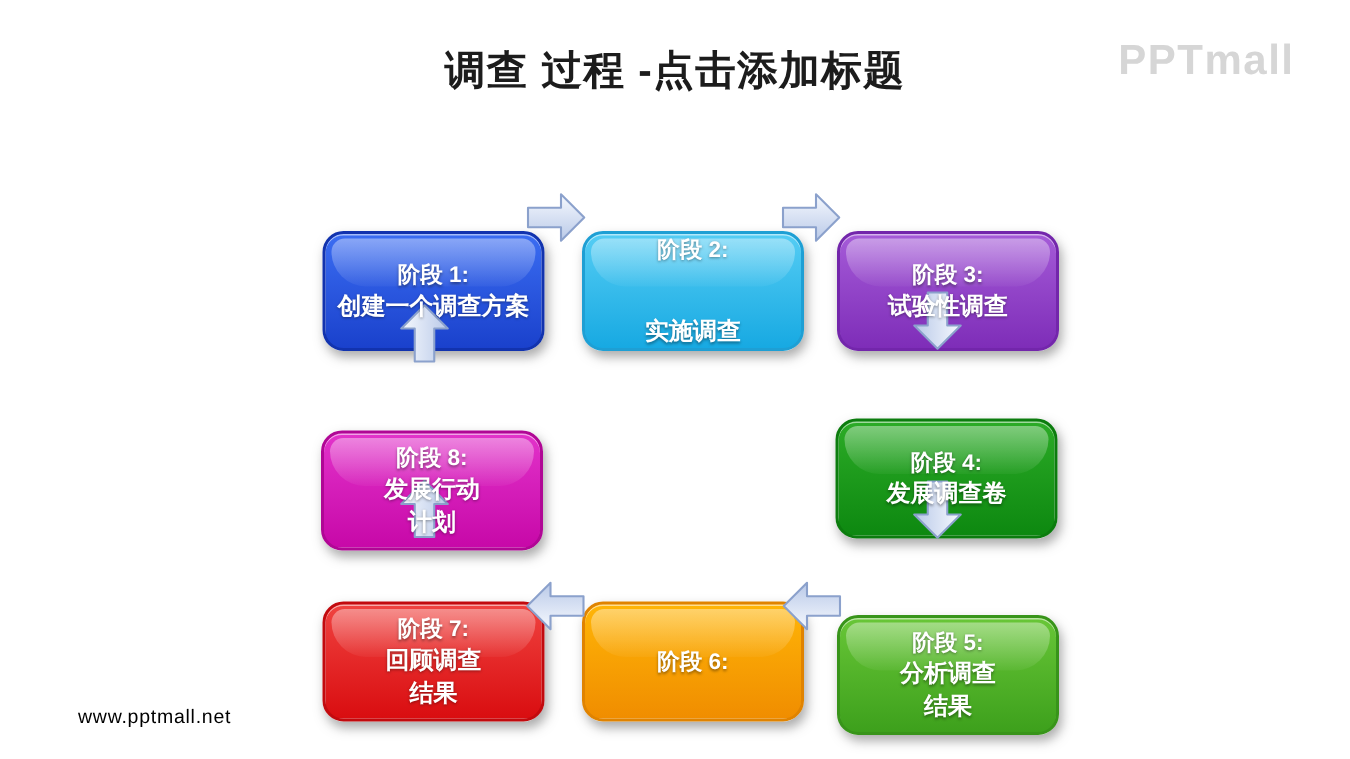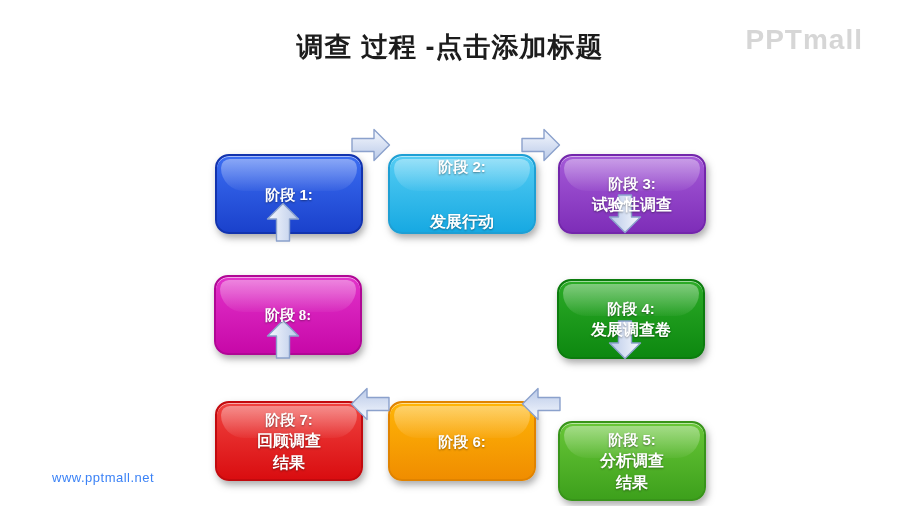--- a/index.html
+++ b/index.html
@@ -16,21 +16,21 @@
     color:#1c1c1c;letter-spacing:1px;
   }
   .logo{
     position:absolute;top:24px;right:37px;
     font-size:28px;font-weight:800;color:#d6d6d6;
     letter-spacing:1px;
     margin-left:17px;
   }
   .watermark{
     position:absolute;left:52px;top:470px;
-    font-size:13px;color:#3b82f6;letter-spacing:0.5px;
+    font-size:13px;color:#000000;letter-spacing:0.5px;
   }
 
   
   .stage{
     position:absolute;width:148px;height:80px;
     border-radius:14px;
     border:2px solid var(--cb,#555);
     background:linear-gradient(180deg,var(--c1,#888),var(--c2,#555));
     box-shadow:2px 4px 7px rgba(90,90,90,0.5), inset 0 1px 0 rgba(255,255,255,0.55);
     box-sizing:border-box;
@@ -49,25 +49,25 @@
   }
   .stage-name{
     font-size:16px;font-weight:800;line-height:1.35;
     white-space:pre-line;
     text-shadow:0 1px 2px rgba(0,0,0,0.40);position:relative;z-index:1;
   }
 
   .p1{left:215px;top:115px;}
   .p2{left:388px;top:115px;gap:34px;}
   .p3{left:558px;top:115px;}
-  .p8{left:214px;top:236px;font-family:Liberation Serif, serif;}
+  .p8{left:214px;top:248px;}
   .p4{left:557px;top:240px;}
   .p7{left:215px;top:362px;}
   .p6{left:388px;top:362px;}
-  .p5{left:558px;top:382px;}
+  .p5{left:558px;top:371px;}
 
   
   .arrow{
     position:absolute;width:40px;height:40px;
     display:flex;align-items:center;justify-content:center;
   }
   .arrow svg{display:block;width:40px;height:34px;overflow:visible;}
   .arrow.down svg{transform:rotate(90deg);}
   .arrow.up svg{transform:rotate(-90deg);}
   .arrow.left svg{transform:rotate(180deg);}
@@ -102,25 +102,26 @@
 
 <div class="canvas">
 
   <div class="title">调查 过程 -点击添加标题</div>
   <div class="logo">PPTmall</div>
 
   <div>
 
     <div class="stage p1" style="--c1: #3b6df2; --c2: #1a41cc; --cb: #1233ae;">
       <div class="stage-label">阶段 1:</div>
+      <div class="stage-name">创建一个调查方案</div>
     </div>
 
     <div class="stage p2" style="--c1: #55cdf4; --c2: #17a9e2; --cb: #1e9fd4;">
       <div class="stage-label">阶段 2:</div>
-      <div class="stage-name">发展行动</div>
+      <div class="stage-name">实施调查</div>
     </div>
 
     <div class="stage p3" style="--c1: #a55bd8; --c2: #7e2db8; --cb: #7326ab;">
       <div class="stage-label">阶段 3:</div>
       <div class="stage-name">试验性调查</div>
     </div>
 
     <div class="stage p4" style="--c1: #2cab27; --c2: #0d8810; --cb: #0c7c0e;">
       <div class="stage-label">阶段 4:</div>
       <div class="stage-name">发展调查卷</div>
@@ -137,20 +138,22 @@
     </div>
 
     <div class="stage p7" style="--c1: #f04340; --c2: #d90d10; --cb: #c20a0e;">
       <div class="stage-label">阶段 7:</div>
       <div class="stage-name">回顾调查
 结果</div>
     </div>
 
     <div class="stage p8" style="--c1: #e233ca; --c2: #c708a8; --cb: #b00795;">
       <div class="stage-label">阶段 8:</div>
+      <div class="stage-name">发展行动
+计划</div>
     </div>
 
     <div class="arrow right a12">
       <svg viewBox="0 0 40 34">
           <polygon points="1,10.5 23,10.5 23,1.5 38.5,17 23,32.5 23,23.5 1,23.5"></polygon>
         </svg>
     </div>
     <div class="arrow right a23">
       <svg viewBox="0 0 40 34">
           <polygon points="1,10.5 23,10.5 23,1.5 38.5,17 23,32.5 23,23.5 1,23.5"></polygon>

